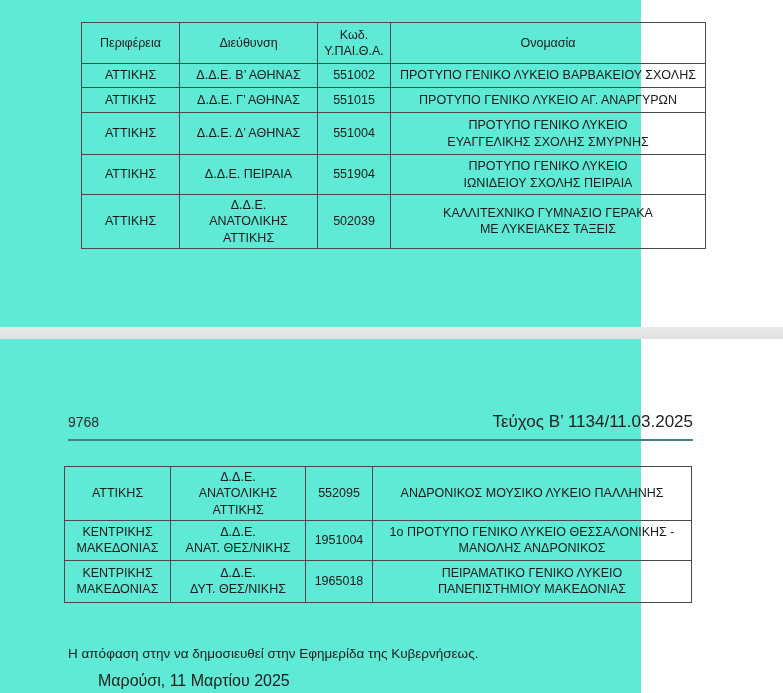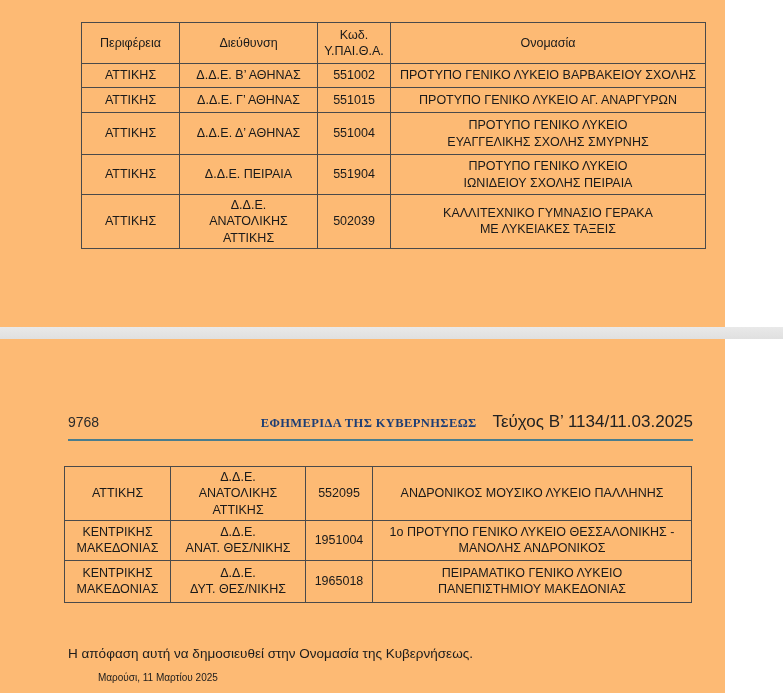--- a/index.html
+++ b/index.html
@@ -7,23 +7,23 @@
     padding: 0;
     background: #ffffff;
     width: 783px;
     height: 693px;
     font-family: "Liberation Sans", "DejaVu Sans", sans-serif;
     color: #1a1a1a;
     overflow: hidden;
   }
   .canvas {
     position: relative;
-    width: 725px;
+    width: 641px;
     height: 693px;
-    background: #fdba74;
+    background: #5eead4;
   }
   
   table.gov {
     border-collapse: collapse;
     table-layout: fixed;
   }
   table.gov th, table.gov td {
     border: 1px solid #4a4a4a;
     text-align: center;
     vertical-align: middle;
@@ -79,21 +79,21 @@
   
   .publish-note {
     position: absolute;
     left: 68px; top: 646px;
     font-size: 13.5px;
     color: #1c1c1c;
   }
   .place-date {
     position: absolute;
     left: 98px; top: 672px;
-    font-size: 10px;
+    font-size: 16px;
     color: #1c1c1c;
   }
 </style>
 </head>
 <body>
 
 <div class="canvas">
 
   <table class="gov" id="table1">
     <colgroup>
@@ -144,21 +144,20 @@
       <td>ΚΑΛΛΙΤΕΧΝΙΚΟ ΓΥΜΝΑΣΙΟ ΓΕΡΑΚΑ
 ΜΕ ΛΥΚΕΙΑΚΕΣ ΤΑΞΕΙΣ</td>
     </tr>
   </tbody>
     </table>
 
   <div class="page-divider"></div>
 
   <div class="page-head">
     <span class="ph-left">9768</span>
-    <span class="ph-center">ΕΦΗΜΕΡΙΔΑ ΤΗΣ ΚΥΒΕΡΝΗΣΕΩΣ</span>
     <span class="ph-right">Τεύχος Β’ 1134/11.03.2025</span>
   </div>
 
   <table class="gov" id="table2">
     <colgroup>
       <col style="width:106px">
         <col style="width:135px">
         <col style="width:67px">
         <col style="width:319px">
     </colgroup>
@@ -184,16 +183,16 @@
 ΜΑΚΕΔΟΝΙΑΣ</td>
       <td>Δ.Δ.Ε.
 ΔΥΤ. ΘΕΣ/ΝΙΚΗΣ</td>
       <td>1965018</td>
       <td>ΠΕΙΡΑΜΑΤΙΚΟ ΓΕΝΙΚΟ ΛΥΚΕΙΟ
 ΠΑΝΕΠΙΣΤΗΜΙΟΥ ΜΑΚΕΔΟΝΙΑΣ</td>
     </tr>
   </tbody>
     </table>
 
-  <div class="publish-note">Η απόφαση αυτή να δημοσιευθεί στην Ονομασία της Κυβερνήσεως.</div>
+  <div class="publish-note">Η απόφαση στην να δημοσιευθεί στην Εφημερίδα της Κυβερνήσεως.</div>
   <div class="place-date">Μαρούσι, 11 Μαρτίου 2025</div>
 
 </div>
 
 </body></html>

